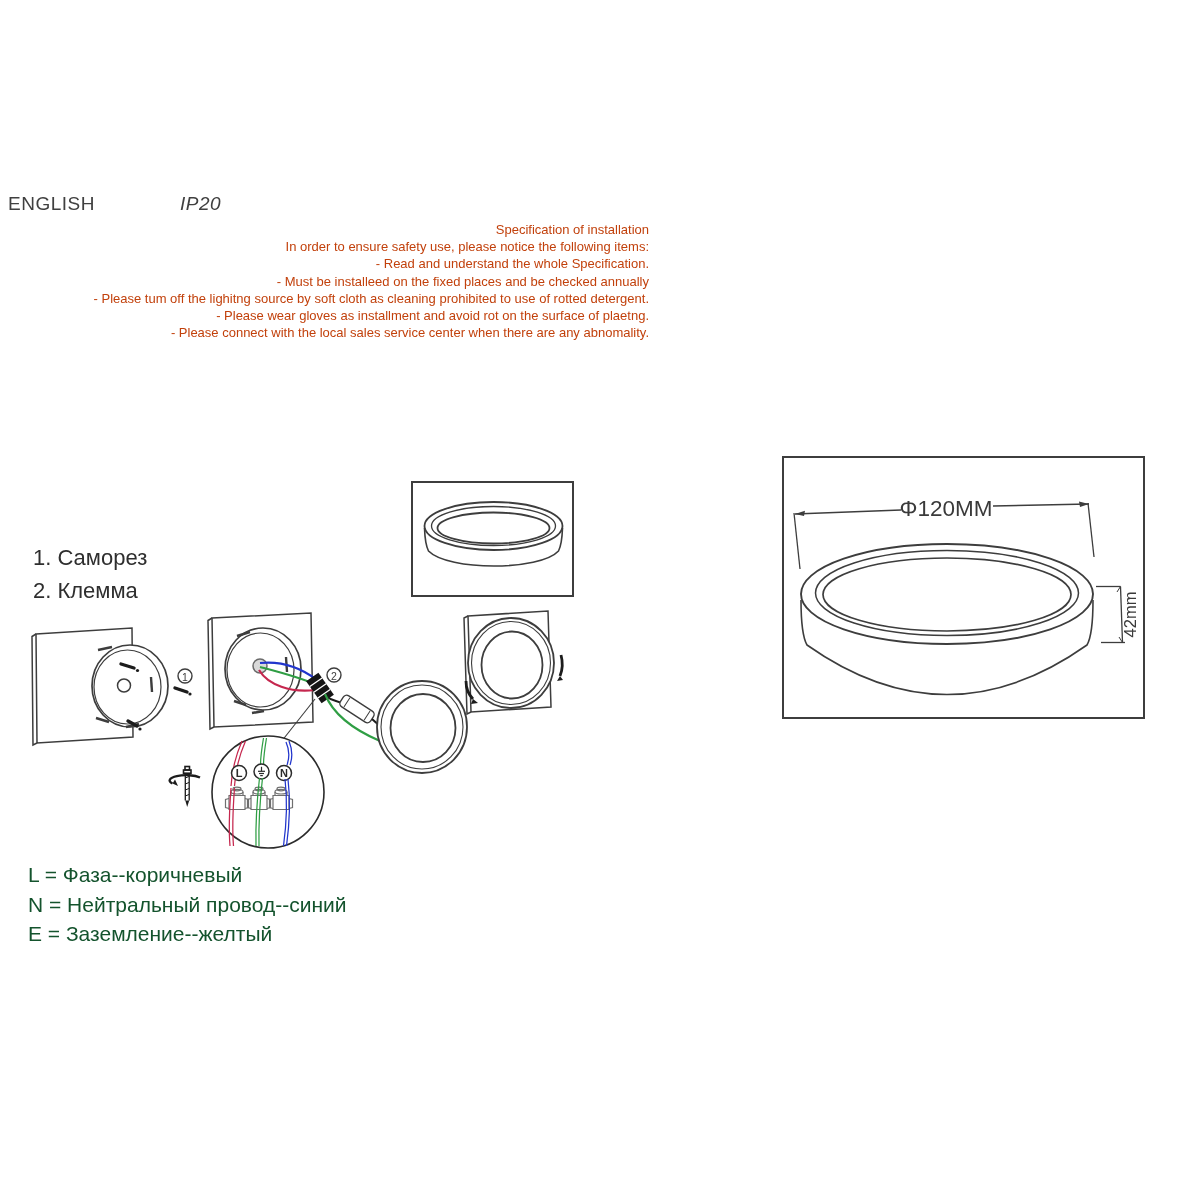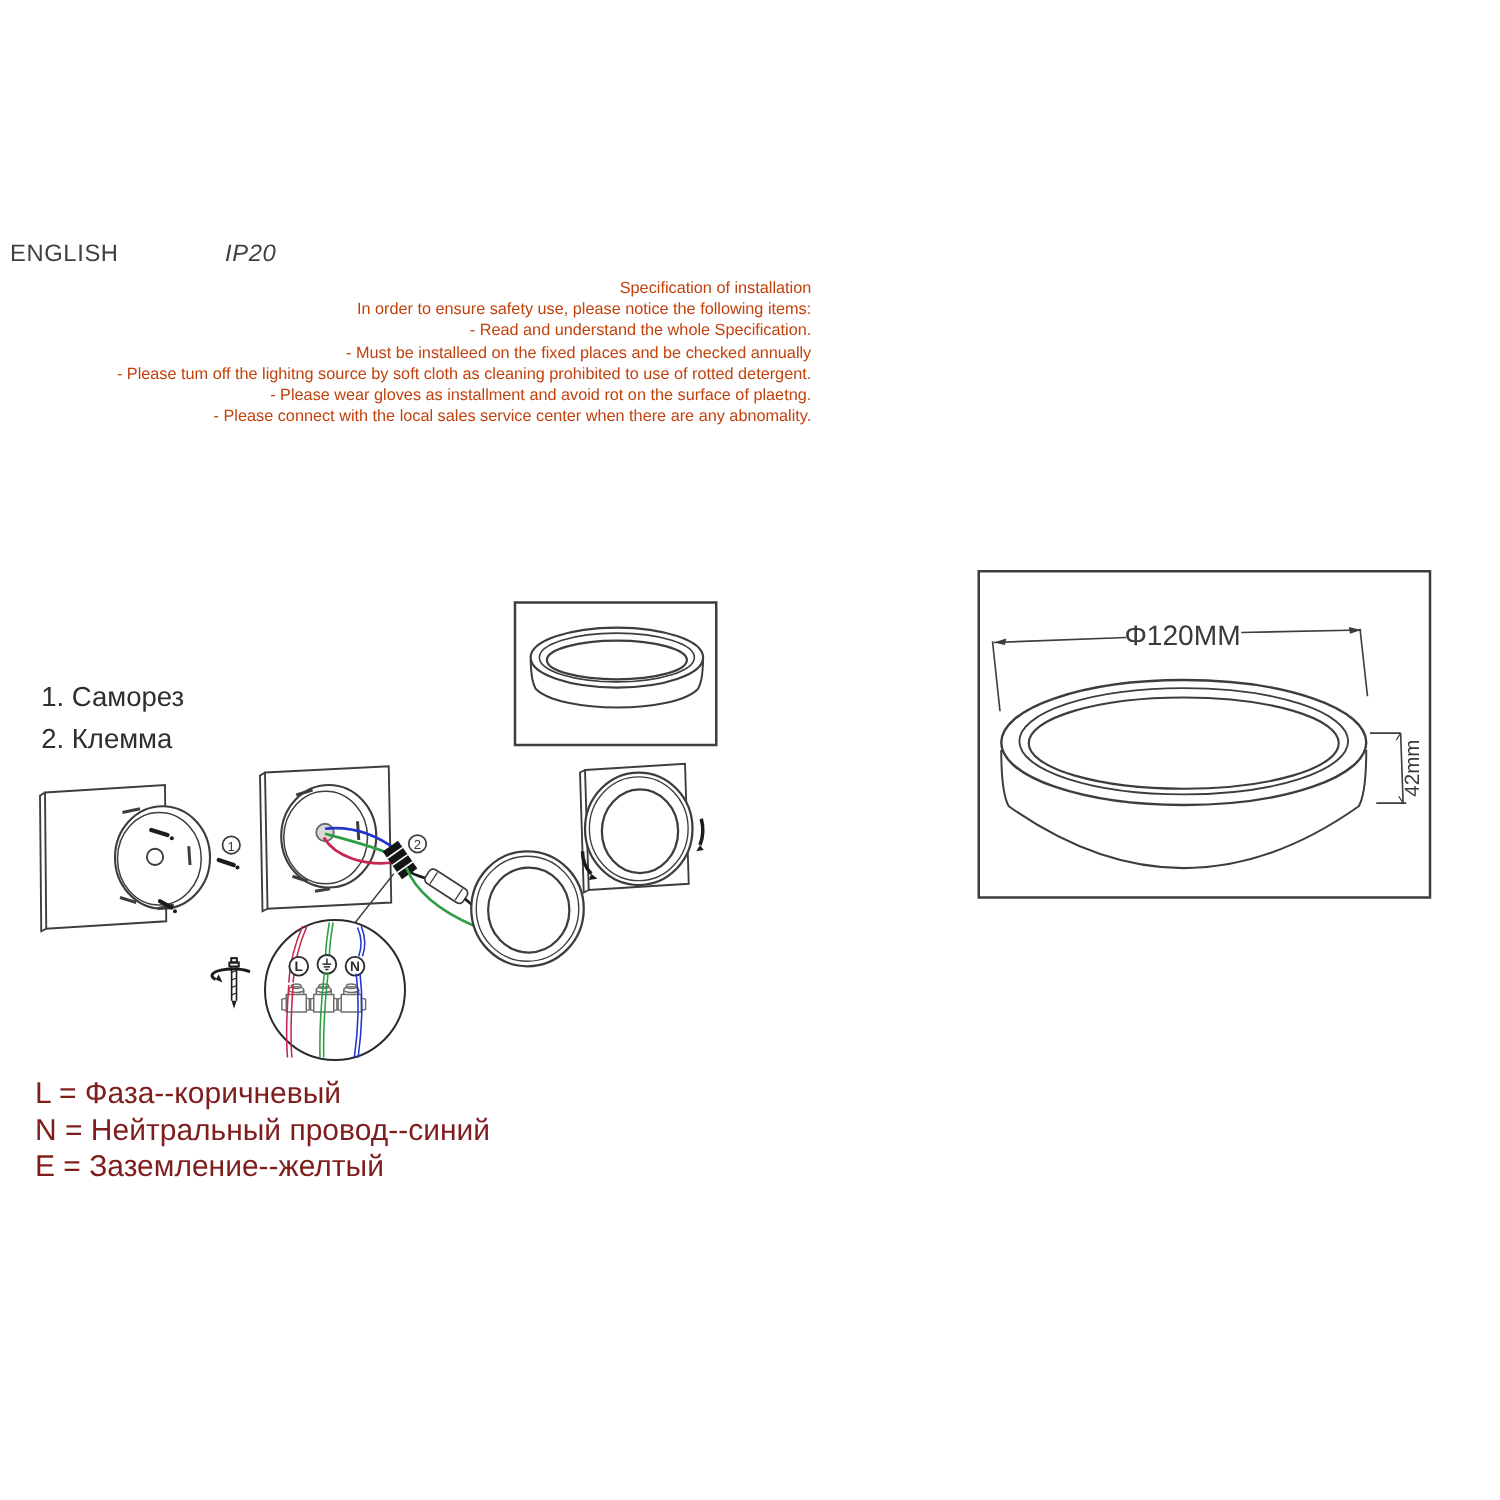--- a/index.html
+++ b/index.html
@@ -3,21 +3,21 @@
 <meta charset="utf-8">
 <style>
   * { margin:0; padding:0; box-sizing:border-box; }
   html,body { width:1200px; height:1200px; background:#ffffff;
     font-family:"Liberation Sans", sans-serif; color:#3f3f3f; }
   .page { position:relative; width:1200px; height:1200px; background:#fff; overflow:hidden; }
   .abs { position:absolute; }
   .hdr { font-size:19px; color:#404040; letter-spacing:0.5px; }
   .spec { font-size:13px; line-height:17.2px; color:#c2410c;text-align:right; }
   .parts { font-size:22px; line-height:33px; color:#2e2e2e; }
-  .legend { font-size:24px; line-height:29.5px; color:#7f1d1d; }
+  .legend { font-size:21px; line-height:29.5px; color:#14532d; }
   .coding { font-size:21.5px; color:#2e2e2e; }
   svg text { font-family:"Liberation Sans", sans-serif; }
 </style>
 </head>
 <body>
 
 <div class="page">
 
   <div class="abs hdr" style="left:8px; top:193px;">ENGLISH</div>
   <div class="abs hdr" style="left:180px; top:193px;font-style:italic;">IP20</div>

